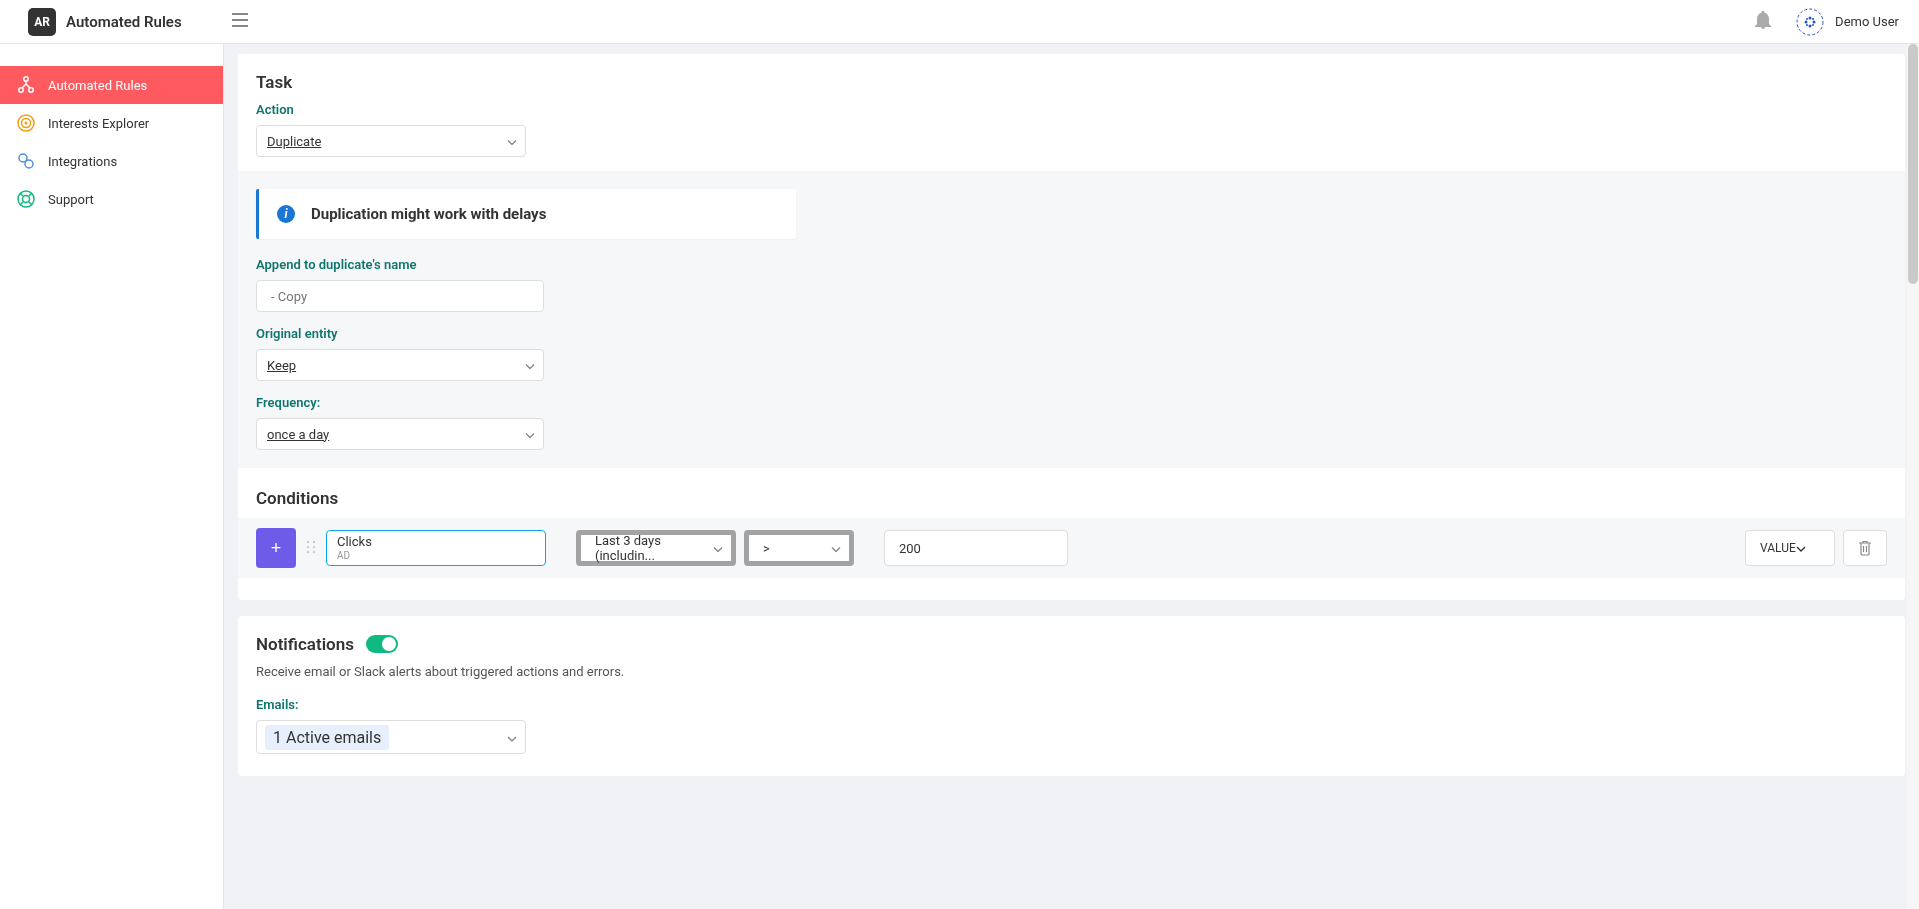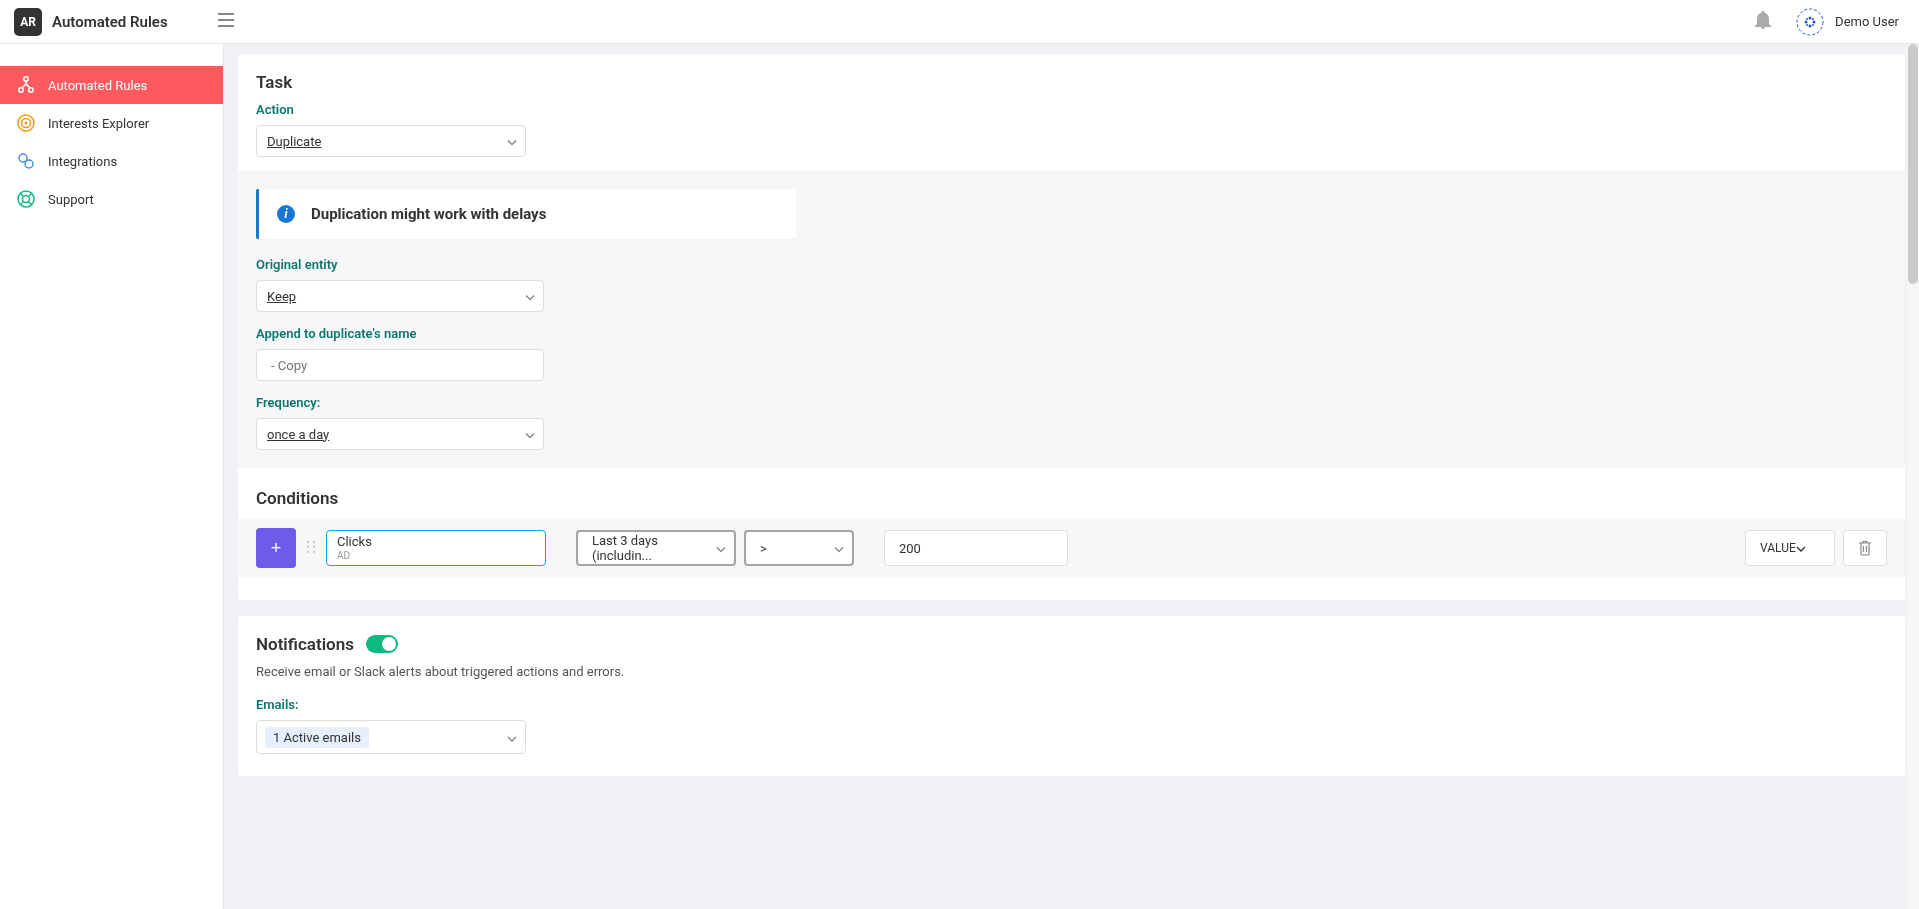--- a/index.html
+++ b/index.html
@@ -27,21 +27,21 @@
   padding: 0 20px 0 0;
 }
 .top-header-left {
   display: flex;
   align-items: center;
 }
 .app-logo {
   display: flex;
   align-items: center;
   gap: 10px;
-  padding-left: 14px;
+  padding-left: 28px;
 }
 .app-logo-icon {
   width: 28px;
   height: 28px;
   background: #333;
   color: #fff;
   border-radius: 5px;
   display: flex;
   align-items: center;
   justify-content: center;
@@ -263,21 +263,21 @@
   color: #333;
   line-height: 1.1;
 }
 .metric-sub {
   font-size: 10px;
   color: #999;
   line-height: 1.1;
 }
 .cond-select {
   background: #fff;
-  border: 2px solid #a3a3a3;
+  border: 5px solid #a3a3a3;
   border-radius: 4px;
   height: 36px;
   padding: 0 30px 0 14px;
   display: flex;
   align-items: center;
   cursor: pointer;
   position: relative;
   font-size: 13px;
   color: #333;
 }
@@ -375,21 +375,21 @@
   align-items: center;
   padding: 0 8px;
   cursor: pointer;
   position: relative;
 }
 .emails-tag {
   background: #e6effb;
   color: #333;
   border-radius: 3px;
   padding: 3px 8px;
-  font-size: 13px;
+  font-size: 16px;
 }
 .emails-chev {
   position: absolute;
   right: 8px;
   top: 50%;
   transform: translateY(-50%);
   color: #888;
 }
 .scrollbar-track {
   position: fixed;
@@ -507,34 +507,34 @@
           </span>
         </div>
 
         <div class="inner-panel">
           <div class="info-banner">
             <div class="info-ic">i</div>
             <div class="info-banner-text">Duplication might work with delays</div>
           </div>
 
           <div class="form-group">
+            <label class="field-label">Append to duplicate's name</label>
+            <input type="text" class="text-input" placeholder="- Copy" style="">
+          </div>
+
+          <div class="form-group">
             <label class="field-label">Original entity</label>
             <div class="select-box wider">
               <span>Keep</span>
               <span class="chev">
                 <svg width="10" height="6" viewBox="0 0 10 6">
                     <path d="M1 1l4 4 4-4" stroke="currentColor" stroke-width="1.4" fill="none"></path>
                   </svg>
               </span>
             </div>
-          </div>
-
-          <div class="form-group">
-            <label class="field-label">Append to duplicate's name</label>
-            <input type="text" class="text-input" placeholder="- Copy" style="">
           </div>
 
           <div class="form-group" style="margin-bottom:0">
             <label class="field-label">Frequency:</label>
             <div class="select-box wider">
               <span>once a day</span>
               <span class="chev">
                 <svg width="10" height="6" viewBox="0 0 10 6">
                     <path d="M1 1l4 4 4-4" stroke="currentColor" stroke-width="1.4" fill="none"></path>
                   </svg>

